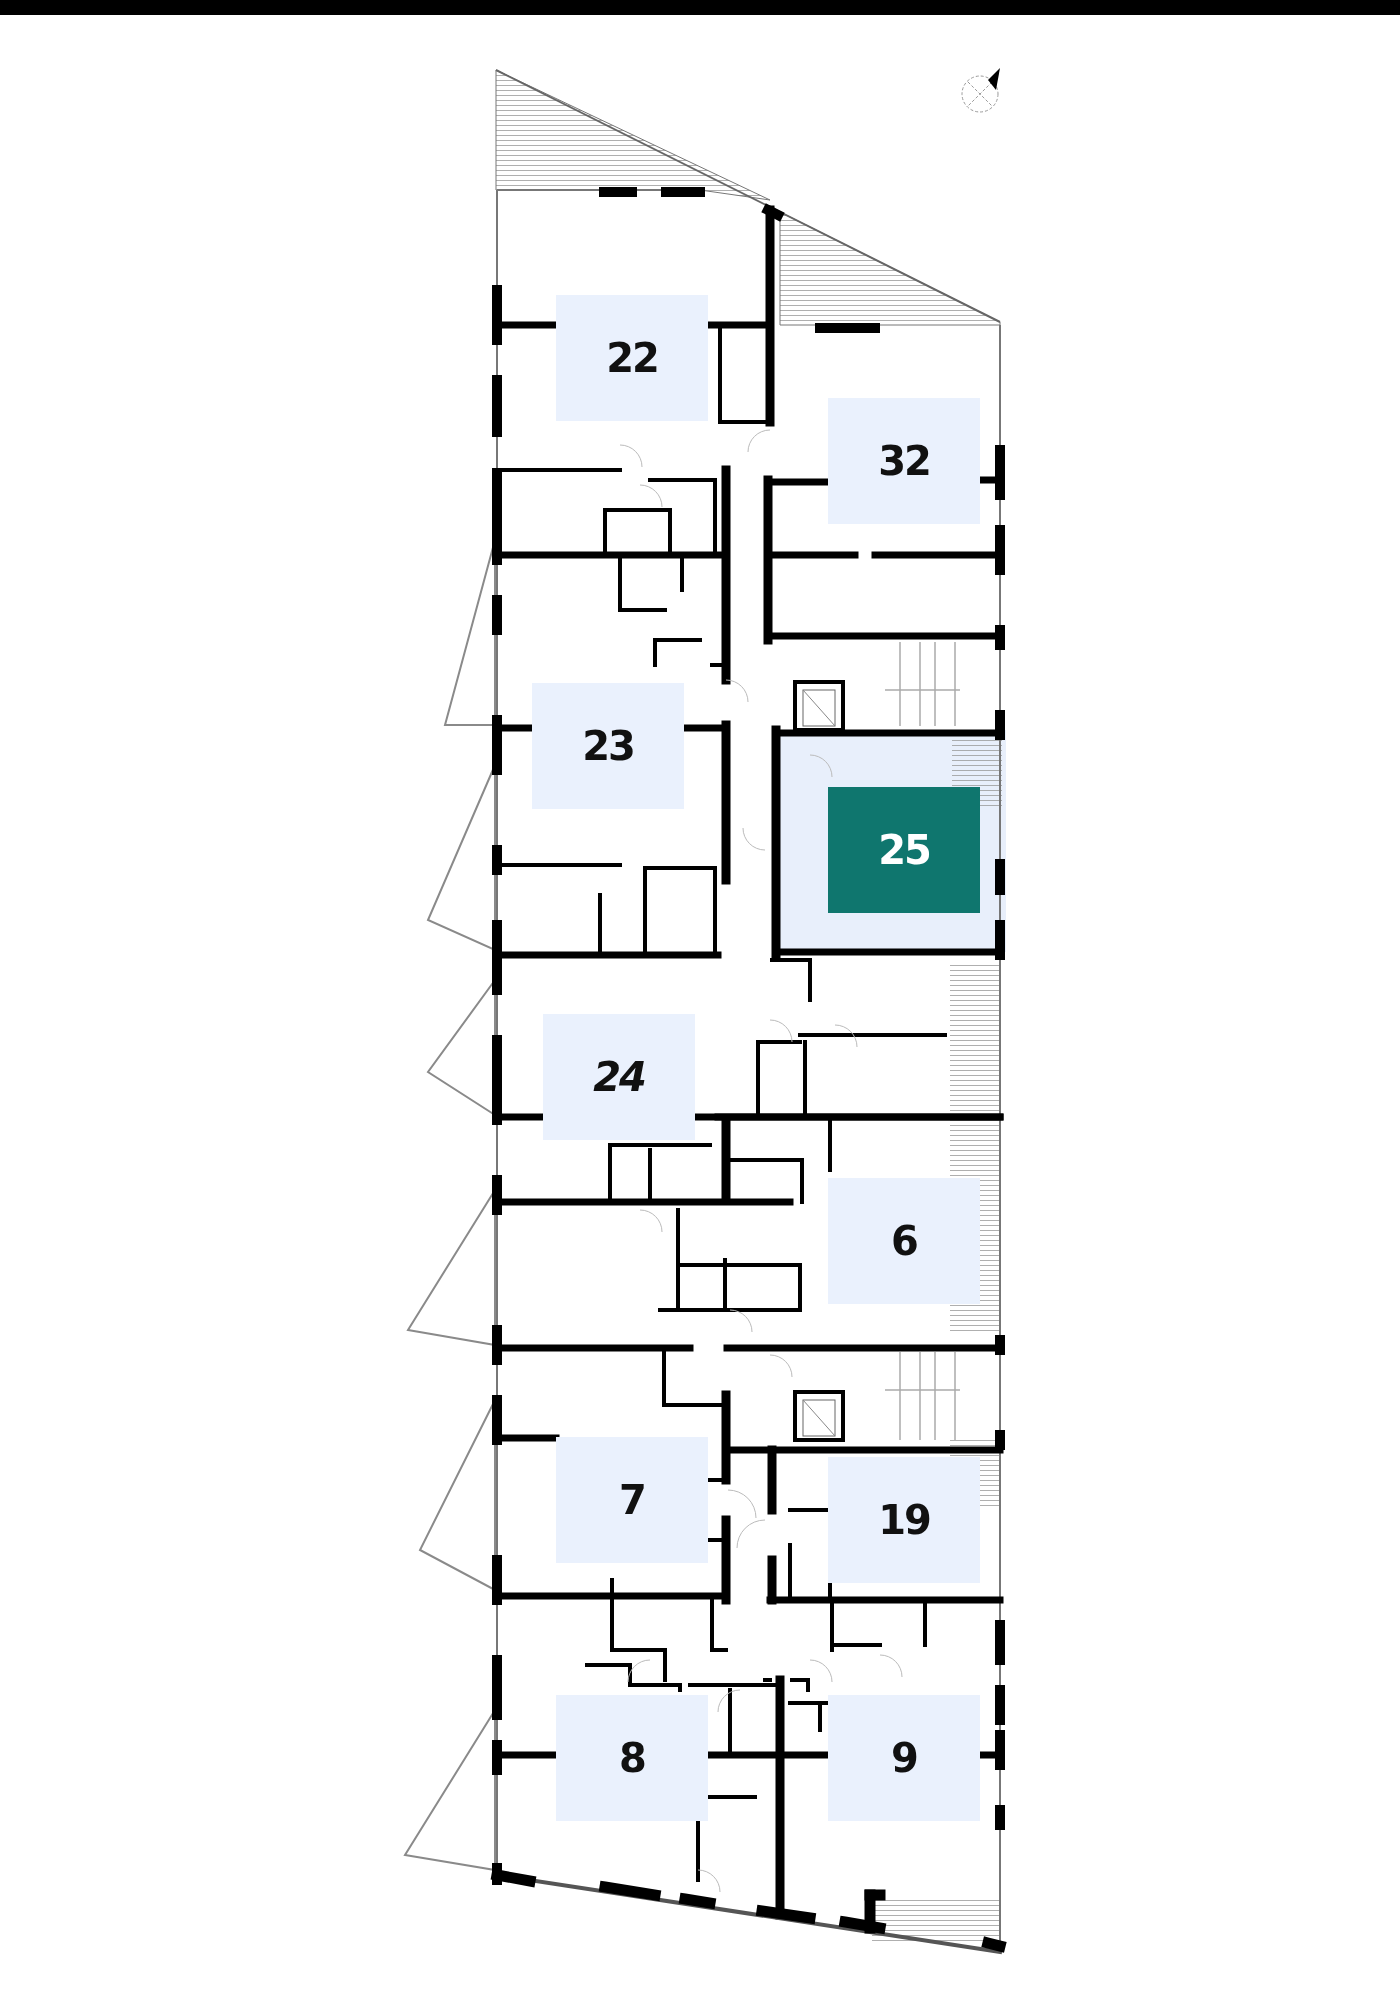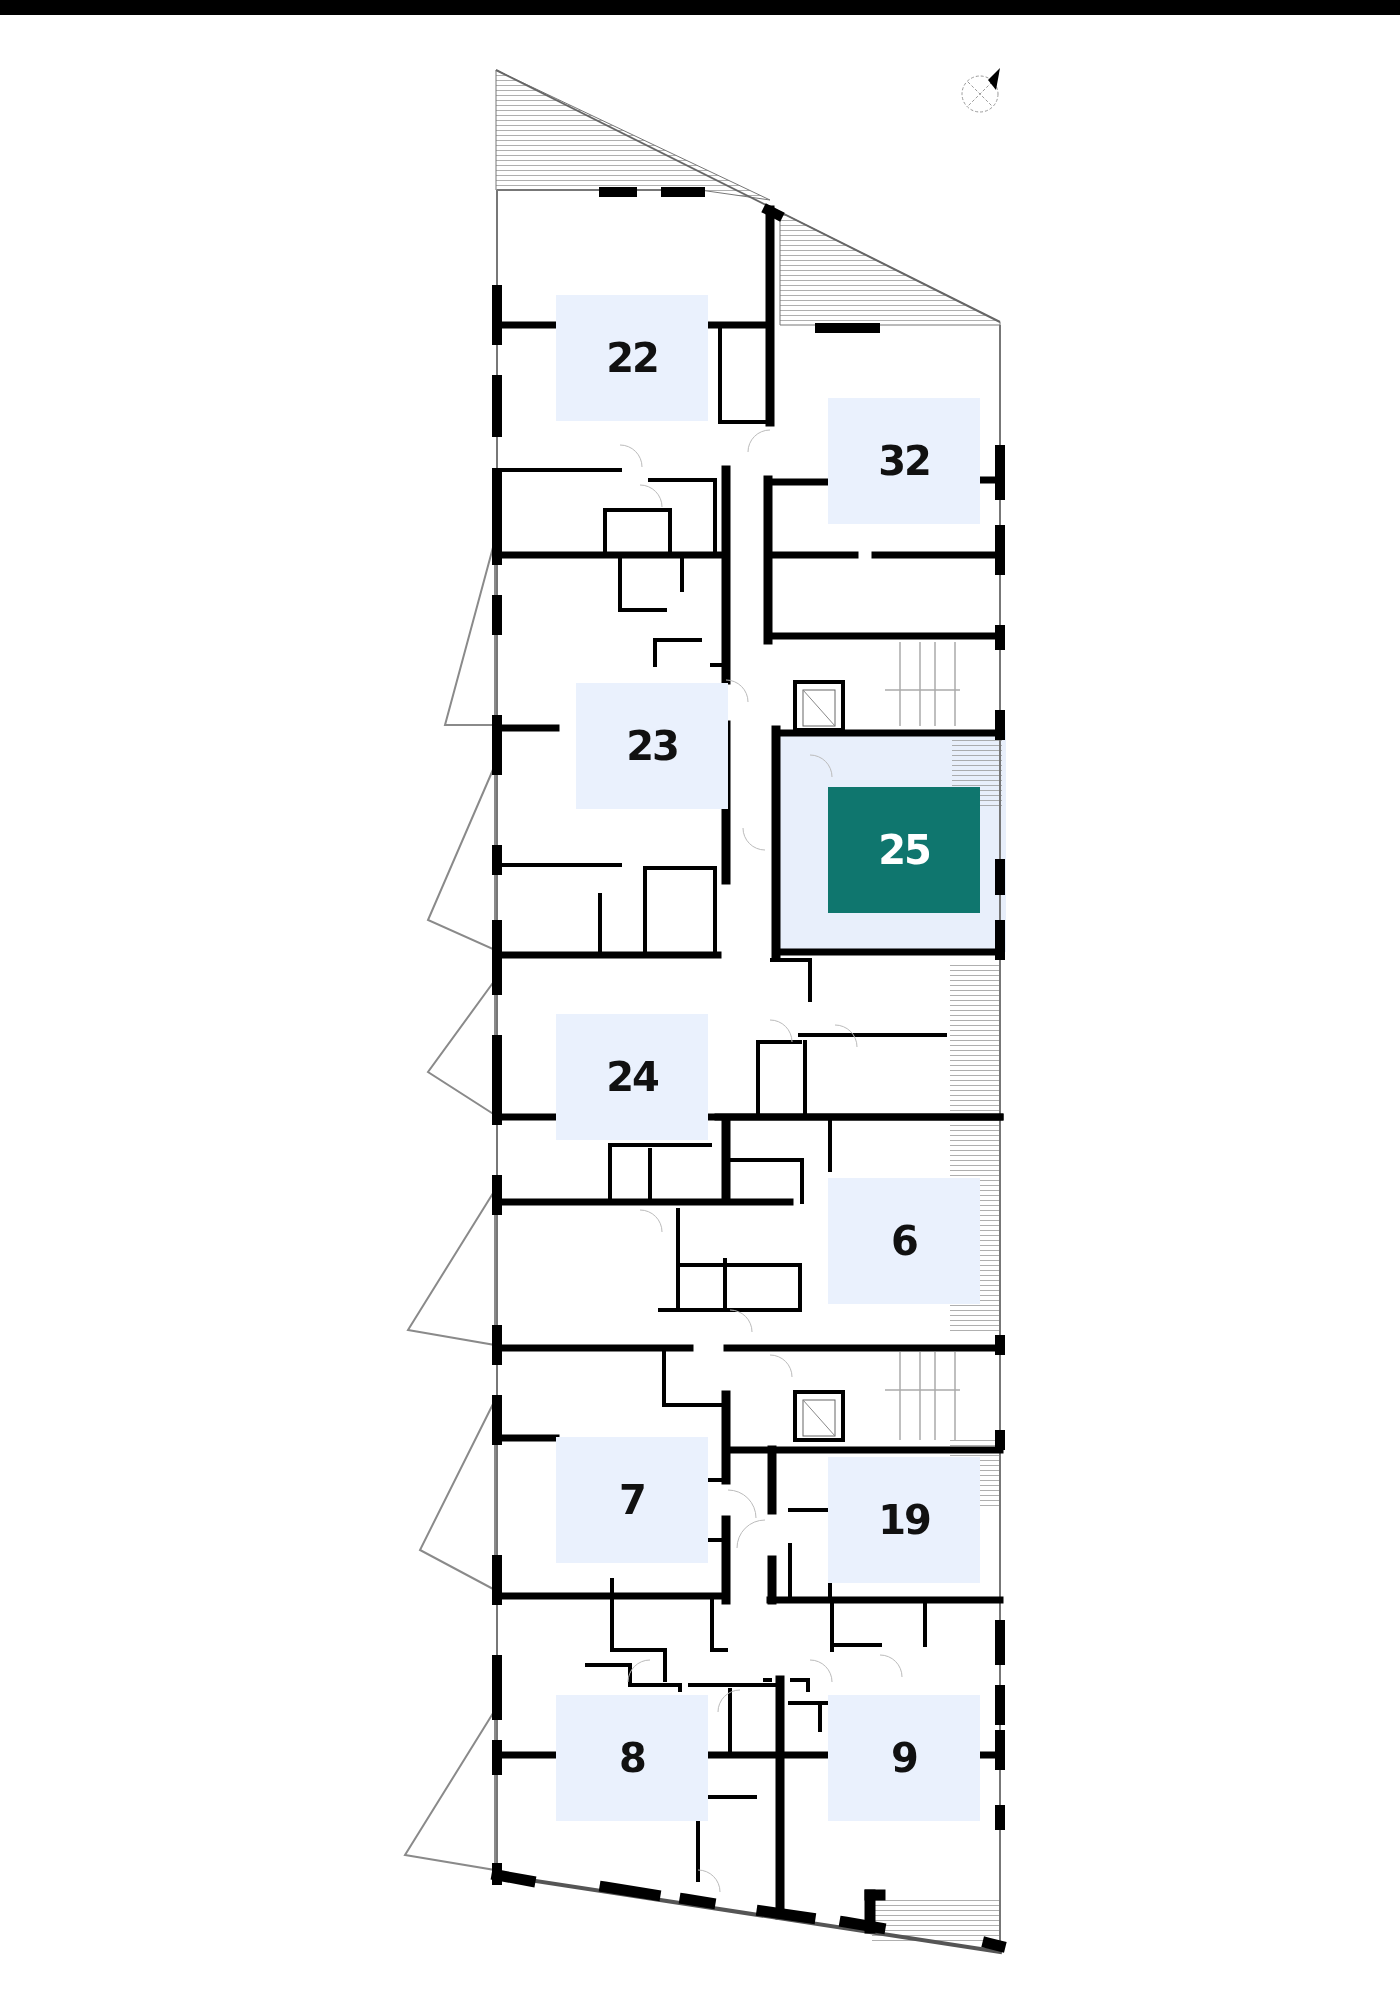--- a/index.html
+++ b/index.html
@@ -270,21 +270,21 @@
 <svg class="compass" viewBox="0 0 48 50">
   <circle cx="22" cy="28" r="18" fill="none" stroke="#999" stroke-width="1" stroke-dasharray="3,2"></circle>
   <line x1="10" y1="16" x2="34" y2="40" stroke="#999" stroke-width="1" stroke-dasharray="3,2"></line>
   <line x1="34" y1="16" x2="10" y2="40" stroke="#999" stroke-width="1" stroke-dasharray="3,2"></line>
   <polygon points="42,2 30,14 38,24" fill="#000"></polygon>
 </svg>
 
 <div id="units">
     <div class="unit-label" style="left: 556px; top: 295px;">22</div>
     <div class="unit-label" style="left: 828px; top: 398px;">32</div>
-    <div class="unit-label" style="left: 576px; top: 683px;">23</div>
+    <div class="unit-label" style="left: 532px; top: 683px;">23</div>
     <div class="unit-label selected" style="left: 828px; top: 787px;">25</div>
-    <div class="unit-label" style="left: 556px; top: 1014px;">24</div>
+    <div class="unit-label" style="left: 543px; top: 1014px; font-style: italic;">24</div>
     <div class="unit-label" style="left: 828px; top: 1178px;">6</div>
     <div class="unit-label" style="left: 556px; top: 1437px;">7</div>
     <div class="unit-label" style="left: 828px; top: 1457px;">19</div>
     <div class="unit-label" style="left: 556px; top: 1695px;">8</div>
     <div class="unit-label" style="left: 828px; top: 1695px;">9</div>
   </div>
 
 </body></html>

